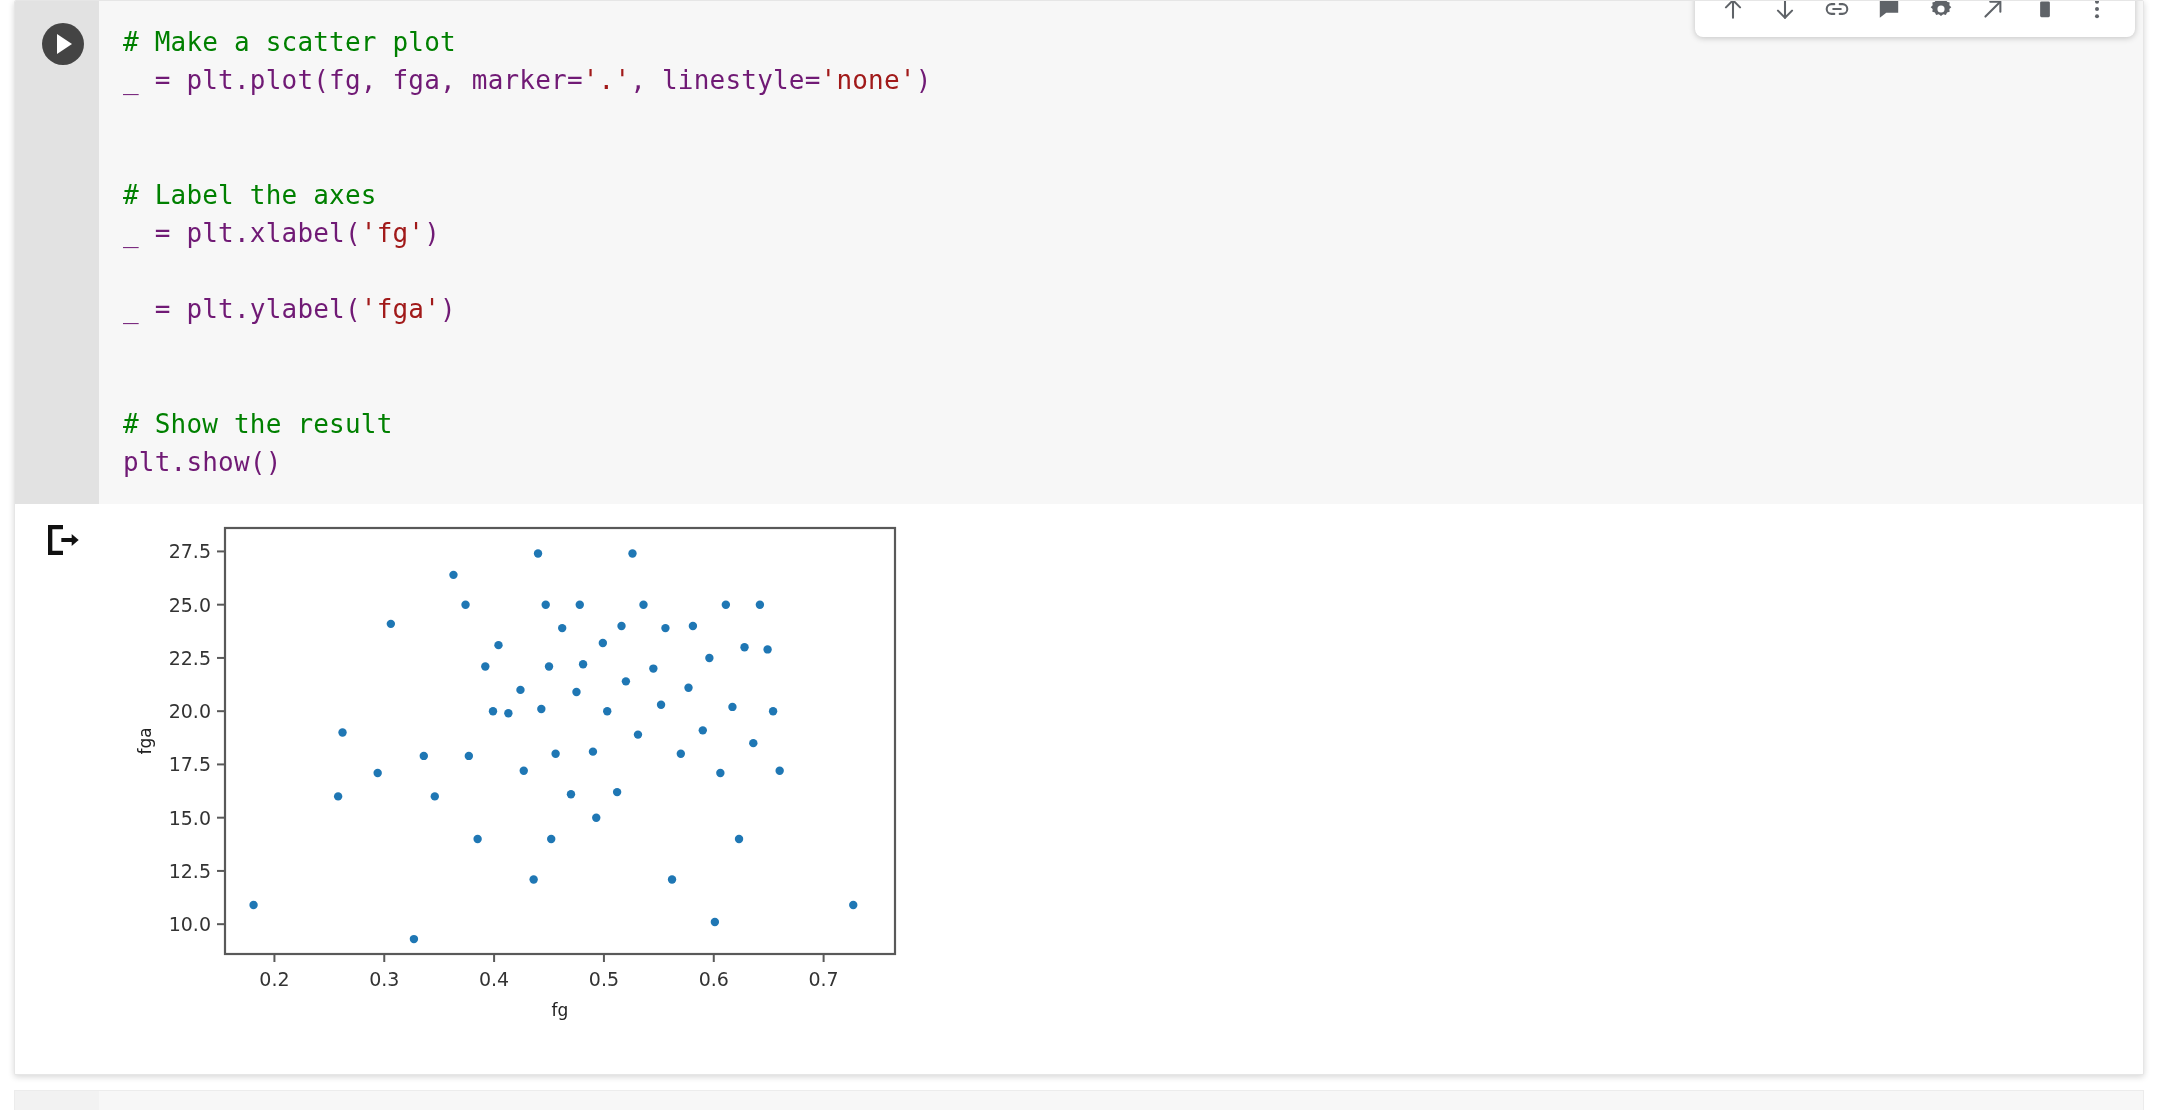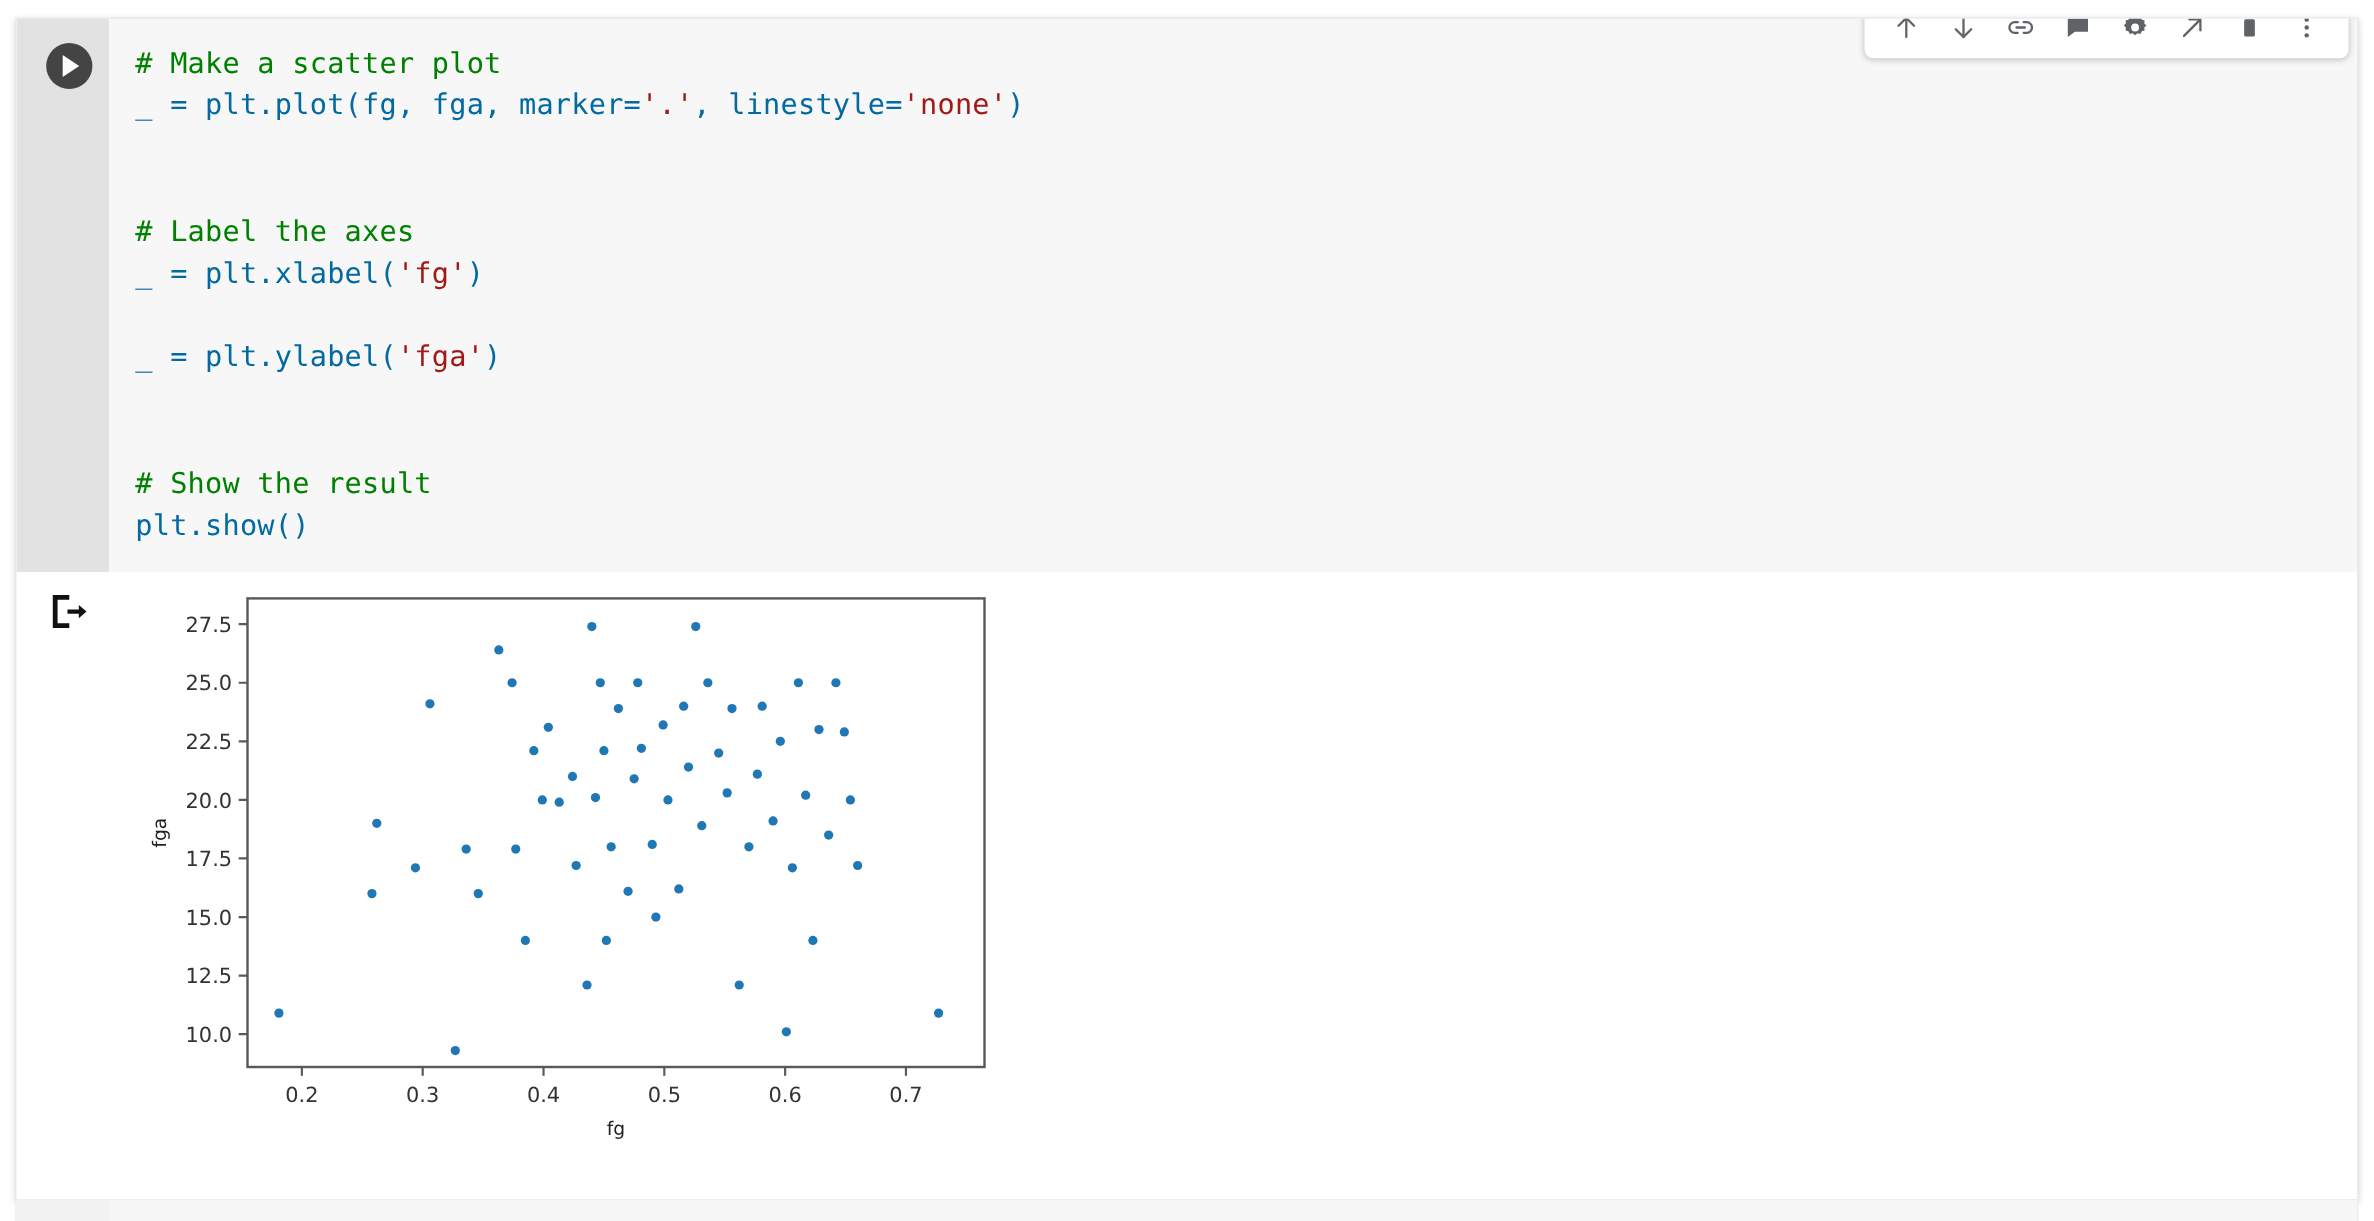--- a/index.html
+++ b/index.html
@@ -25,21 +25,20 @@
     left: 14px;
     top: 0px;
     width: 2130px;
     height: 1075px;
     background: #ffffff;
     border: 1px solid #e6e6e6;
     border-radius: 2px;
     box-shadow: 0 2px 6px rgba(0,0,0,0.16);
     box-sizing: border-box;
     overflow: hidden;
-    margin-top: 16px;
   }
 
   
   .code-area {
     position: absolute;
     left: 0;
     top: 0;
     width: 2128px;
     height: 503px;
     background: #f7f7f7;
@@ -78,21 +77,21 @@
     top: 22px;
     font-family: "DejaVu Sans Mono", "Liberation Mono", monospace;
     font-size: 26px;
     line-height: 38.2px;
     color: #1a1a1a;
     white-space: pre;
     letter-spacing: 0.2px;
   }
   .cmt { color: #008000; }
   .str { color: #a11a1a; }
-  .plain { color: #0369a1; text-align: right; }
+  .plain { color: #701a75; text-align: right; }
 
   
   .cell-toolbar {
     position: absolute;
     right: 8px;
     top: -24px;
     height: 60px;
     background: #ffffff;
     border-radius: 8px;
     box-shadow: 0 1px 6px rgba(0,0,0,0.22);

